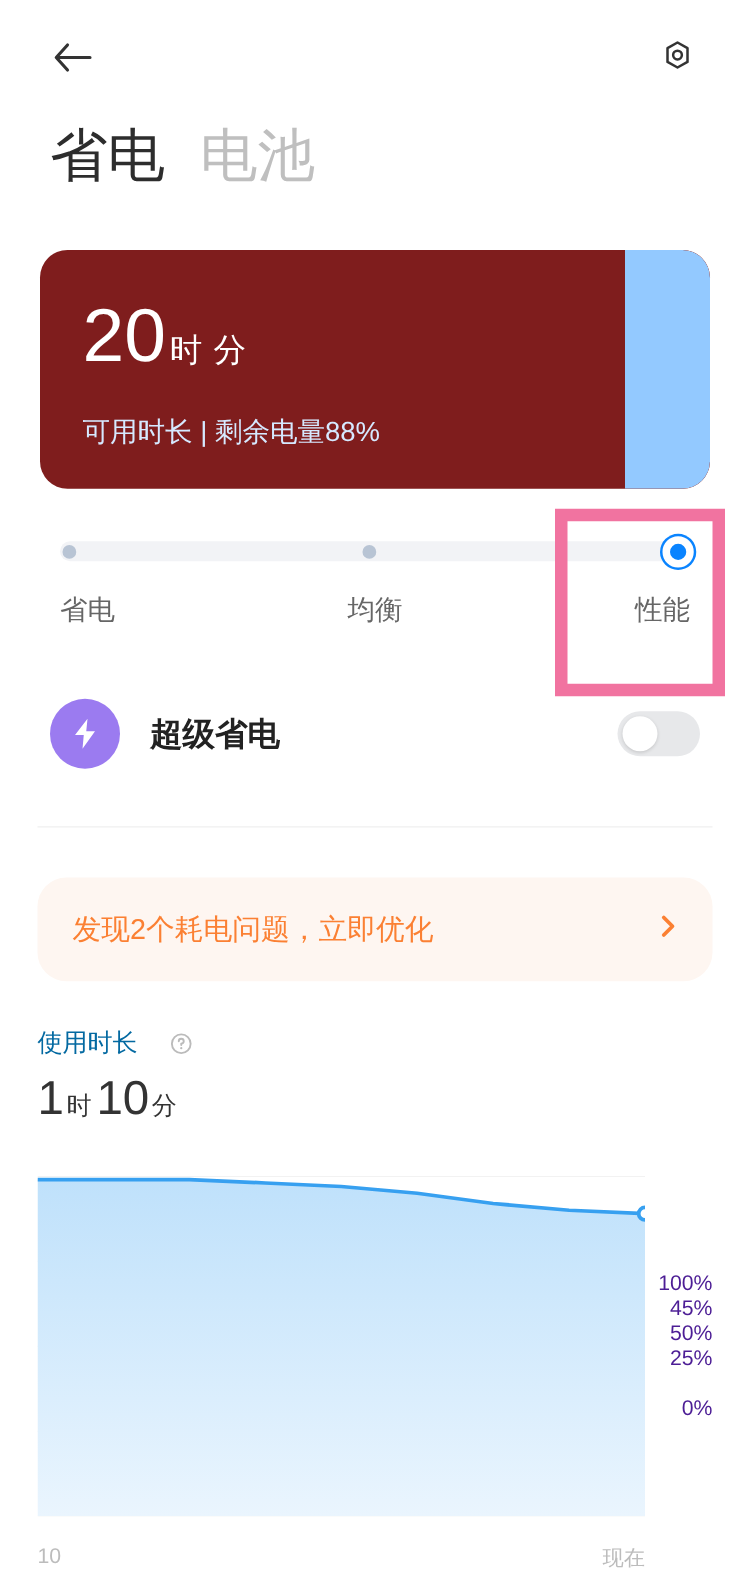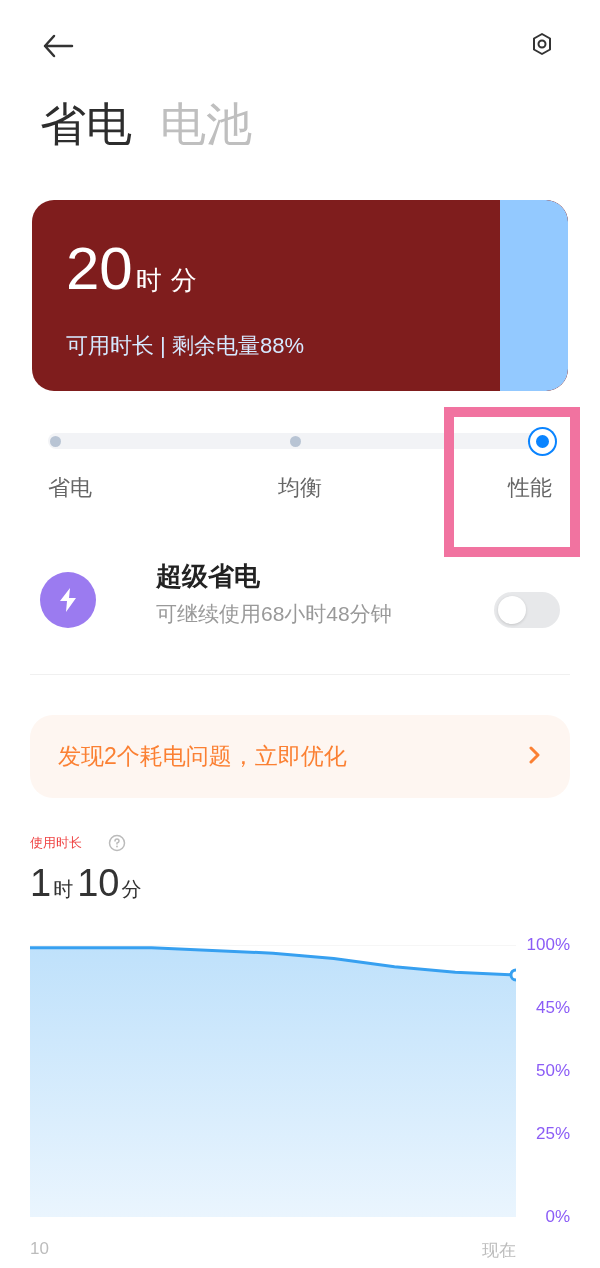--- a/index.html
+++ b/index.html
@@ -137,23 +137,22 @@
       justify-content: space-between;
       margin-top: 24px;
       font-size: 22px;
       color: #666;
     }
     .mode-label {
       cursor: pointer;
     }
     .super-save-row {
       display: flex;
-      align-items: flex-end;
+      align-items: center;
       margin: 56px 40px 0 40px;
-      gap: 36px;
     }
     .lightning-icon {
       width: 56px;
       height: 56px;
       background: #9b7bf0;
       border-radius: 50%;
       display: flex;
       align-items: center;
       justify-content: center;
       flex-shrink: 0;
@@ -213,22 +212,22 @@
     .chevron-right {
       color: #fb8033;
     }
     .usage-section {
       margin: 36px 30px 0 30px;
     }
     .usage-label {
       display: flex;
       align-items: center;
       gap: 26px;
-      color: #ef4444;
-      font-size: 13px;
+      color: #0369a1;
+      font-size: 20px;
     }
     .usage-time {
       margin-top: 10px;
       display: flex;
       align-items: baseline;
       color: #333;
     }
     .usage-num {
       font-size: 38px;
       font-weight: 400;
@@ -248,24 +247,24 @@
       display: flex;
     }
     .chart-svg-wrap {
       flex: 1;
       position: relative;
     }
     .chart-y-labels {
       width: 54px;
       display: flex;
       flex-direction: column;
-      justify-content: space-between;
+      justify-content: center;
       align-items: flex-end;
       font-size: 17px;
-      color: #8b5cf6;
+      color: #4c1d95;
       padding-left: 8px;
     }
     .chart-y-label {
       transform: translateY(-50%);
     }
     .chart-y-label:last-child {
       transform: translateY(50%);
     }
     .chart-x-labels {
       display: flex;
@@ -323,21 +322,20 @@
 </div>
 
 <div class="super-save-row">
   <div class="lightning-icon">
     <svg width="22" height="28" viewBox="0 0 22 28" fill="none">
       <path d="M13 2 L3 15 L10 15 L9 26 L19 12 L12 12 Z" fill="#ffffff"></path>
     </svg>
   </div>
   <div class="super-save-text">
     <div class="super-save-title">超级省电</div>
-    <div class="super-save-sub">可继续使用68小时48分钟</div>
   </div>
   <div class="toggle">
     <div class="toggle-knob"></div>
   </div>
 </div>
 
 <div class="divider"></div>
 
 <div class="optimize-banner">
   <span class="optimize-text">发现2个耗电问题，立即优化</span>

